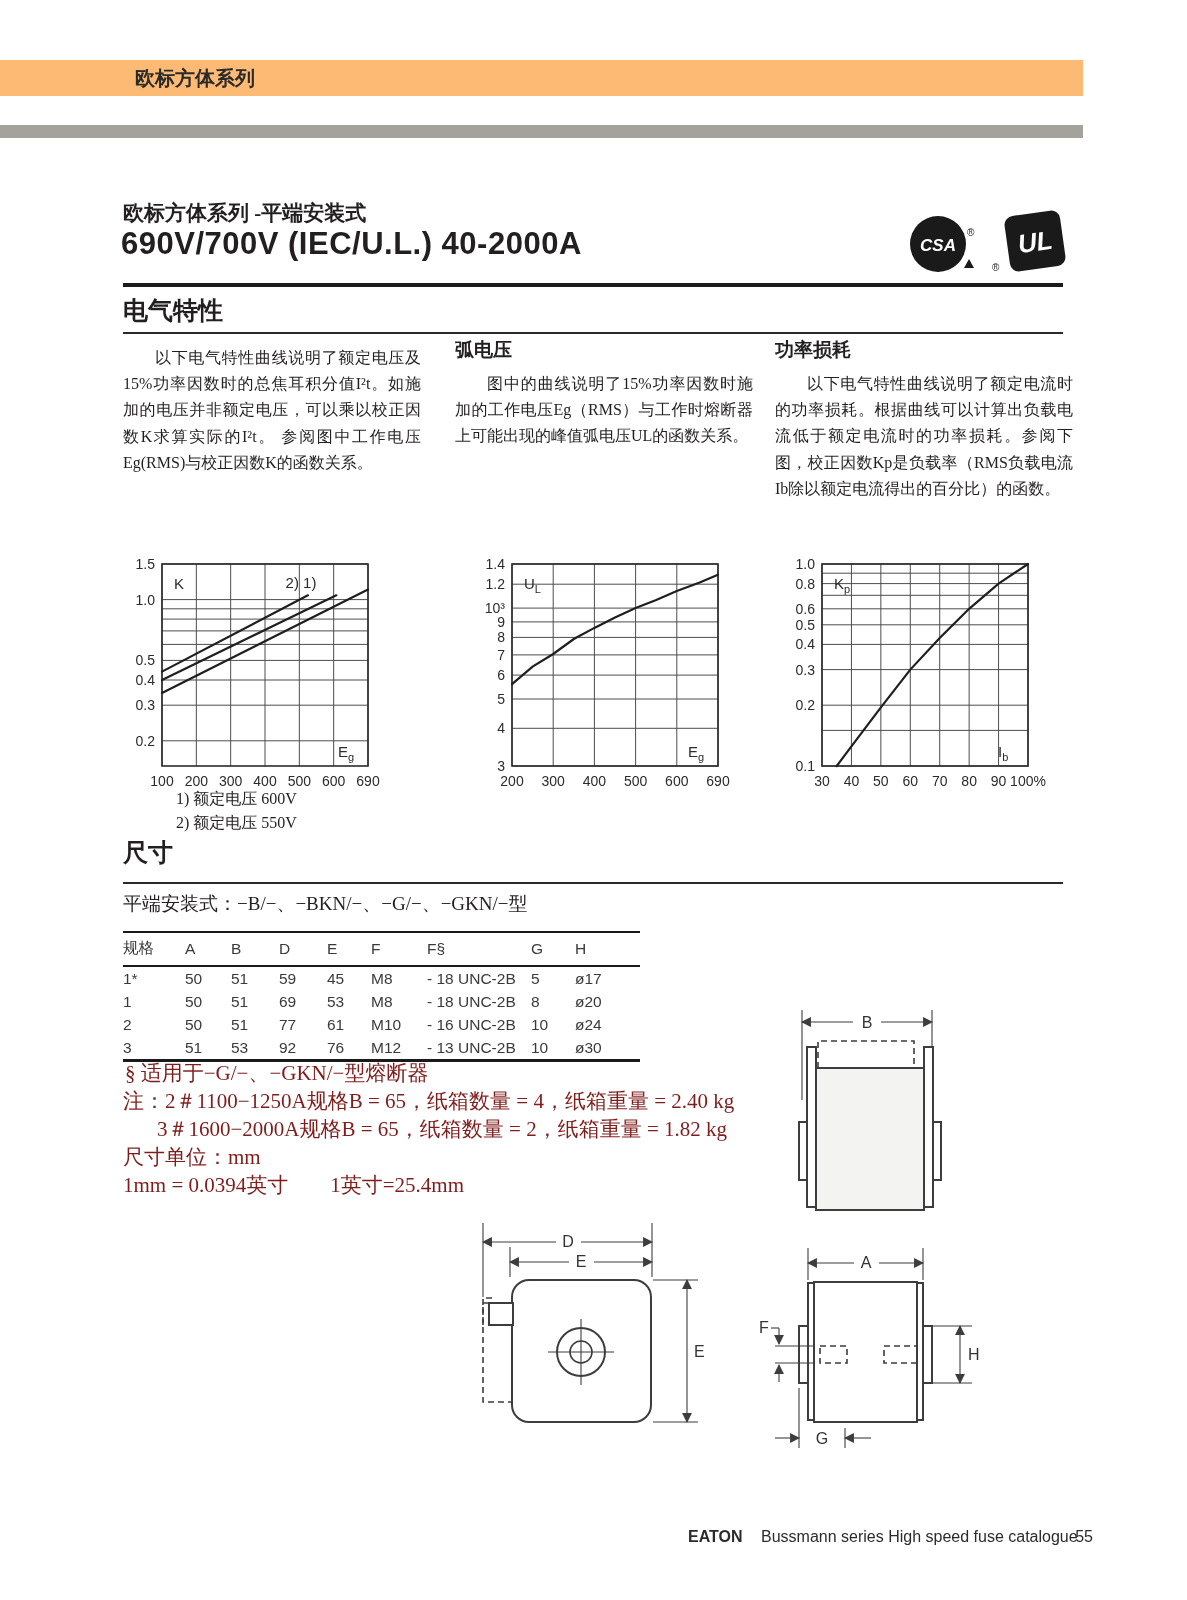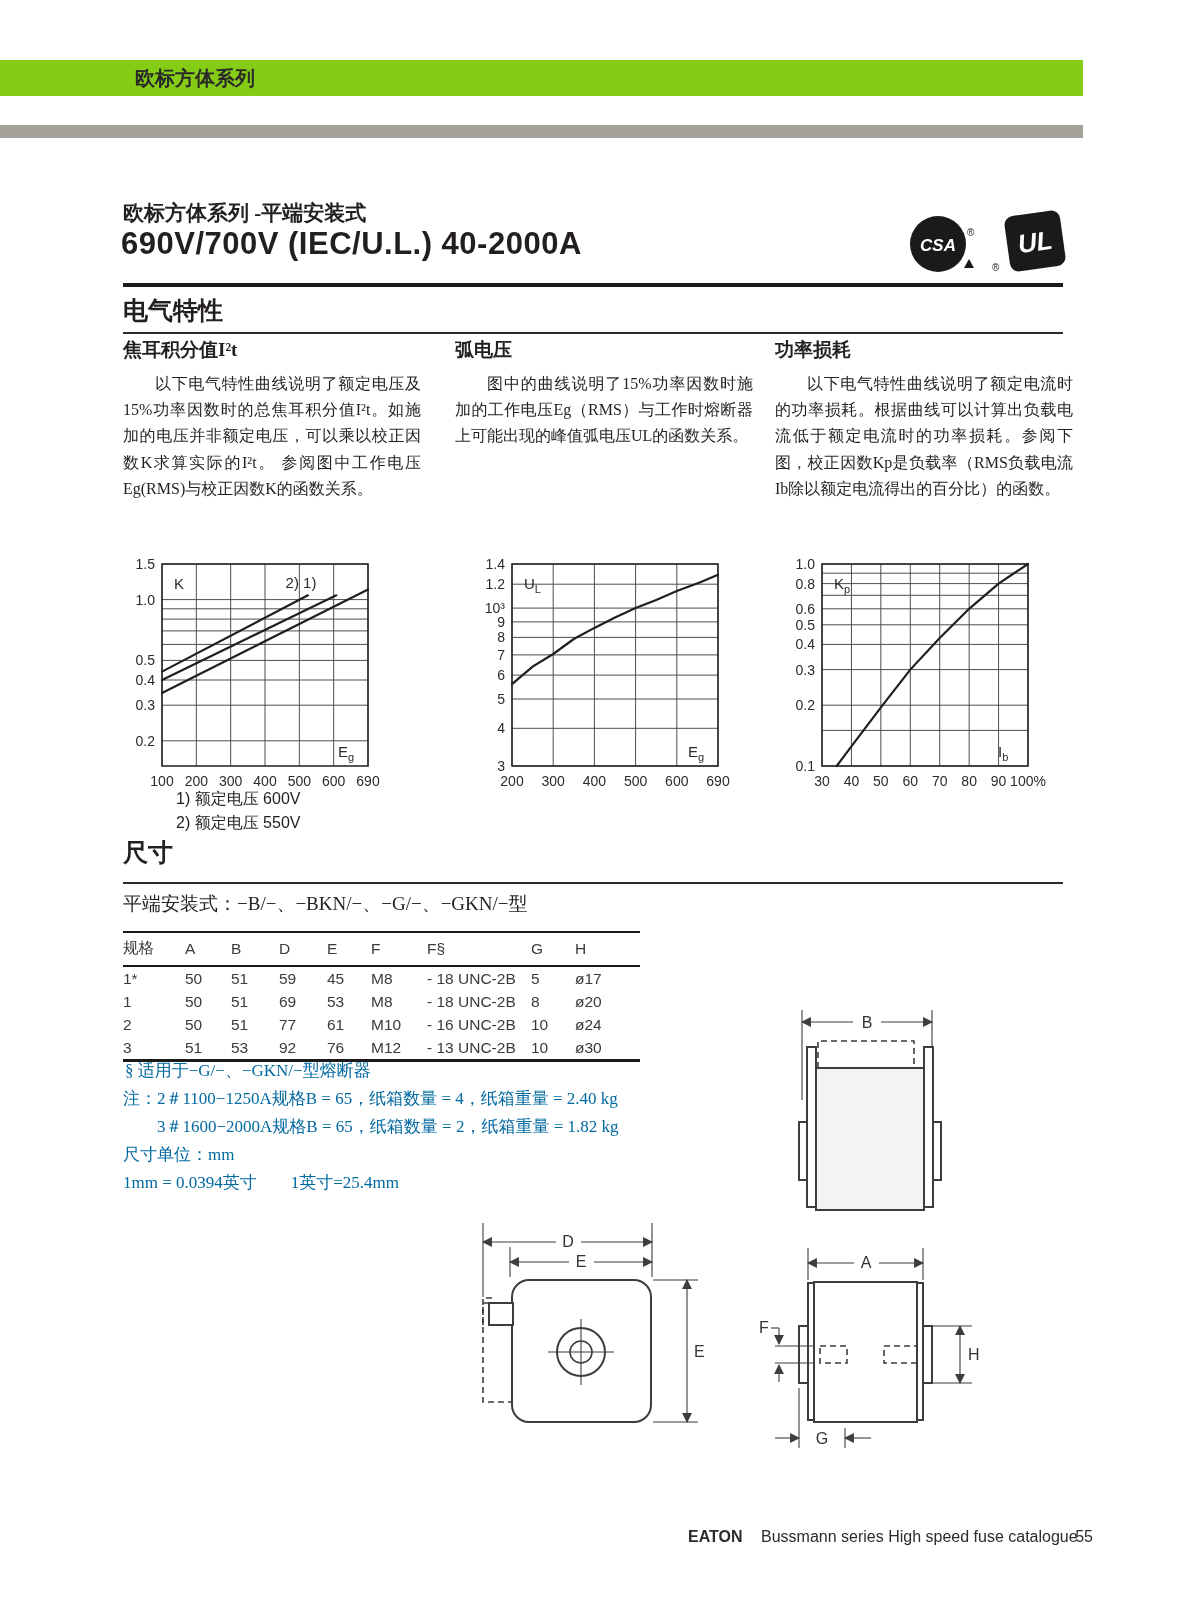--- a/index.html
+++ b/index.html
@@ -1,37 +1,37 @@
 <!DOCTYPE html>
 <html><head>
 <meta charset="utf-8">
 <style>
   html,body{margin:0;padding:0;background:#fff;}
   body{width:1187px;height:1600px;position:relative;overflow:hidden;
        font-family:"Liberation Sans",sans-serif;color:#231f20;}
   .abs{position:absolute;}
-  .banner{left:0;top:60px;width:1083px;height:36px;background:#84cc16;}
+  .banner{left:0;top:60px;width:1083px;height:36px;background:#fdba74;}
   .banner span{display:block;padding-left:135px;line-height:37px;font-size:20px;font-weight:bold;color:#2a2a28;}
   .graybar{left:0;top:125px;width:1083px;height:13px;background:#a5a29c;}
   .title1{left:123px;top:199px;font-size:21px;font-weight:bold;font-family:Liberation Serif, serif;}
   .title2{left:121px;top:226px;font-size:31px;font-weight:bold;letter-spacing:.5px;}
   .rule-thick{left:123px;top:283px;width:940px;height:4px;background:#1b1b1b;}
   .sect-h{left:123px;font-size:25px;font-weight:bold;font-family:"Liberation Serif",serif;}
   .sect-rule{left:123px;width:940px;height:2px;background:#2a2a2a;}
   .col{width:298px;font-family:"Liberation Serif",serif;}
   .col h3{margin:0;font-size:19px;font-weight:bold;}
   .col p{margin:8px 0 0 0;font-size:16px;line-height:1.64;text-align:justify;text-indent:2em;}
-  .fnote{font-family:Liberation Sans, sans-serif;font-size:16px;}
+  .fnote{font-family:Liberation Serif, serif;font-size:16px;}
   .subtitle{left:123px;top:891px;font-size:19px;font-family:"Liberation Serif",serif;}
   table.dims{border-collapse:collapse;table-layout:fixed;width:517px;
              border-top:2px solid #1a1a1a;border-bottom:3px solid #1a1a1a;}
   table.dims th{font-weight:normal;text-align:left;font-size:15.5px;color:#3a3a3a;
                 border-bottom:2px solid #1a1a1a;padding:5px 0 6px 0;}
   table.dims td{font-size:15.5px;color:#3a3a3a;padding:2.5px 0;}
-  .note{font-family:"Liberation Serif",serif;font-size:17px;color:#0369a1;}
+  .note{font-family:"Liberation Serif",serif;font-size:21px;color:#7f1d1d;}
   .chart{position:absolute;top:548px;}
   .tick{font:14px "Liberation Sans",sans-serif;fill:#2b2b2b;}
   .axl{font:15px "Liberation Sans",sans-serif;fill:#2b2b2b;}
   .sub{font-size:11px;}
   .grid{stroke:#4d4d4d;stroke-width:1;}
   .frame{fill:none;stroke:#2b2b2b;stroke-width:1.6;}
   .curve{fill:none;stroke:#1f1f1f;stroke-width:2.2;stroke-linecap:round;}
   .dw{stroke:#3d3d3d;fill:none;}
   .dwb{stroke:#3d3d3d;stroke-width:2;fill:#f3f3f1;}
   .dww{stroke:#3d3d3d;stroke-width:2;fill:#ffffff;}
@@ -64,21 +64,20 @@
   </g>
   <text x="2" y="68" font-size="10" fill="#1a1a1a">®</text>
 </svg>
 
 <div class="abs rule-thick"></div>
 
 <div class="abs sect-h" style="top:294px;">电气特性</div>
 <div class="abs sect-rule" style="top:332px;"></div>
 
 <div class="abs col" style="left:123px;top:337px;">
-  <h3>焦耳积分值I²t</h3>
   <p>以下电气特性曲线说明了额定电压及15%功率因数时的总焦耳积分值I²t。如施加的电压并非额定电压，可以乘以校正因数K求算实际的I²t。 参阅图中工作电压Eg(RMS)与校正因数K的函数关系。</p>
 </div>
 <div class="abs col" style="left:455px;top:337px;">
   <h3>弧电压</h3>
   <p>图中的曲线说明了15%功率因数时施加的工作电压Eg（RMS）与工作时熔断器上可能出现的峰值弧电压UL的函数关系。</p>
 </div>
 <div class="abs col" style="left:775px;top:337px;">
   <h3>功率损耗</h3>
   <p>以下电气特性曲线说明了额定电流时的功率损耗。根据曲线可以计算出负载电流低于额定电流时的功率损耗。参阅下图，校正因数Kp是负载率（RMS负载电流Ib除以额定电流得出的百分比）的函数。</p>
 </div>

